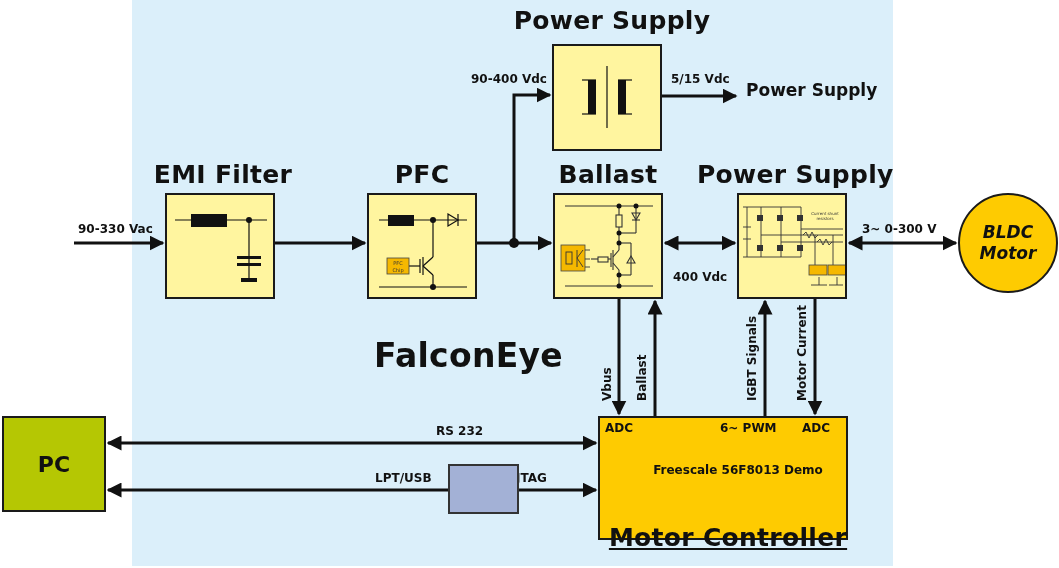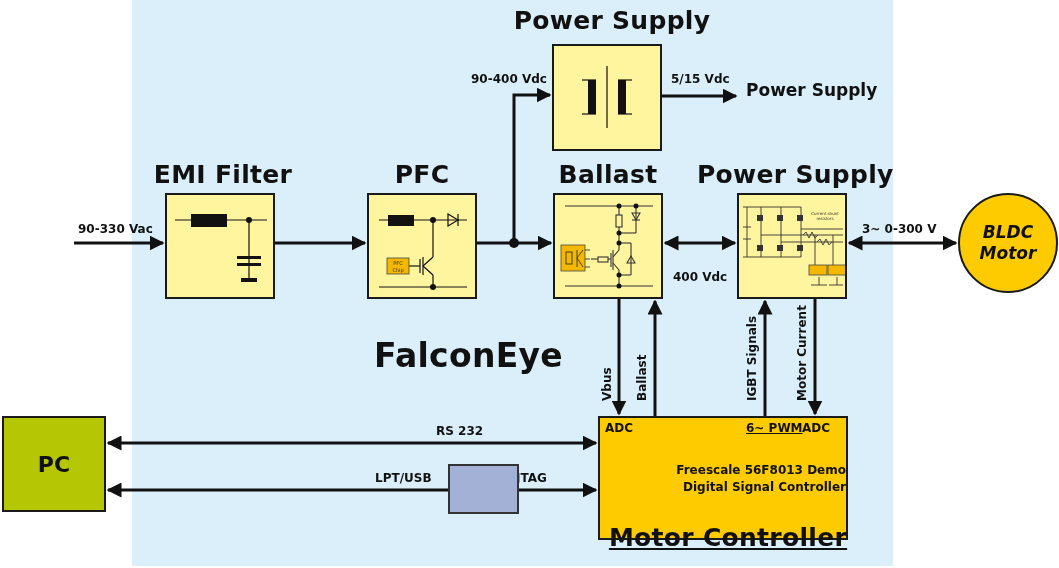--- a/index.html
+++ b/index.html
@@ -14,21 +14,21 @@
           transform: rotate(-90deg); transform-origin: left top; }
   .big { position: absolute; font-weight: bold; font-size: 17px; line-height: 20px; white-space: nowrap; }
   .pc { position: absolute; left: 2px; top: 416px; width: 104px; height: 96px; box-sizing: border-box;
         border: 2px solid #1a1a1a; background: #b5c703; display: flex; align-items: center; justify-content: center;
         font-weight: bold; font-size: 22px; }
   .jtag { position: absolute; left: 448px; top: 464px; width: 71px; height: 50px; box-sizing: border-box;
           border: 2px solid #333; background: #a3b1d6; }
   .mc { position: absolute; left: 598px; top: 416px; width: 250px; height: 124px; box-sizing: border-box;
         border: 2px solid #1a1a1a; background: #fecb01; }
   .mc .port { position: absolute; top: 3px; font-weight: bold; font-size: 12px; }
-  .mc .desc { position: absolute; left: 0; right: 0; top: 44px; text-align: right; font-weight: bold; font-size: 12px; line-height: 17px; margin-left: 30px; }
+  .mc .desc { position: absolute; left: 0; right: 0; top: 44px; text-align: center; font-weight: bold; font-size: 12px; line-height: 17px; margin-left: 30px; }
   .motor { position: absolute; left: 958px; top: 193px; width: 100px; height: 100px; box-sizing: border-box;
            border-radius: 50%; border: 2px solid #1a1a1a; background: #fecb01; display: flex; align-items: center;
            justify-content: center; text-align: center; font-weight: bold; font-size: 17px; line-height: 21px; font-style: italic; }
   .brand { position: absolute; left: 366px; top: 336px; font-weight: bold; font-size: 33px; letter-spacing: 0.3px; margin-left: 8px; }
 </style>
 </head>
 <body>
 
 <div class="bg"></div>
 
@@ -221,20 +221,19 @@
 <div class="pc">
     <span>PC</span>
   </div>
 <div class="lbl" style="left:436px;top:424px;">RS 232</div>
 <div class="lbl" style="left:375px;top:471px;">LPT/USB</div>
 <div class="lbl" style="left:516px;top:471px;">JTAG</div>
 <div class="jtag"></div>
 
 <div class="mc">
   <span class="port" style="left:5px;">ADC</span>
-  <span class="port" style="left:146px;text-decoration:underline;">6~ PWM</span>
+  <span class="port" style="left:120px;">6~ PWM</span>
   <span class="port" style="left:202px;">ADC</span>
   <div class="desc">
     <div>Freescale 56F8013 Demo</div>
-    <div>Digital Signal Controller</div>
   </div>
 </div>
 <div class="title" style="left:598px;top:523px;width:260px;text-decoration:underline;">Motor Controller</div>
 
 </body></html>

